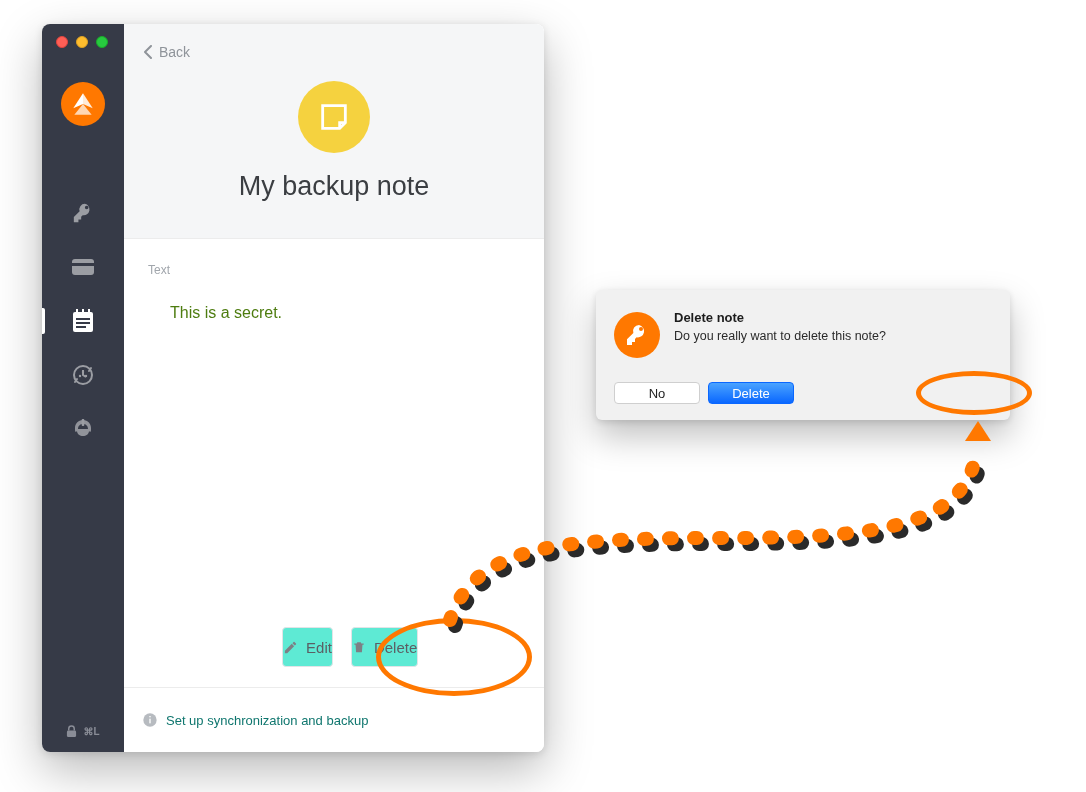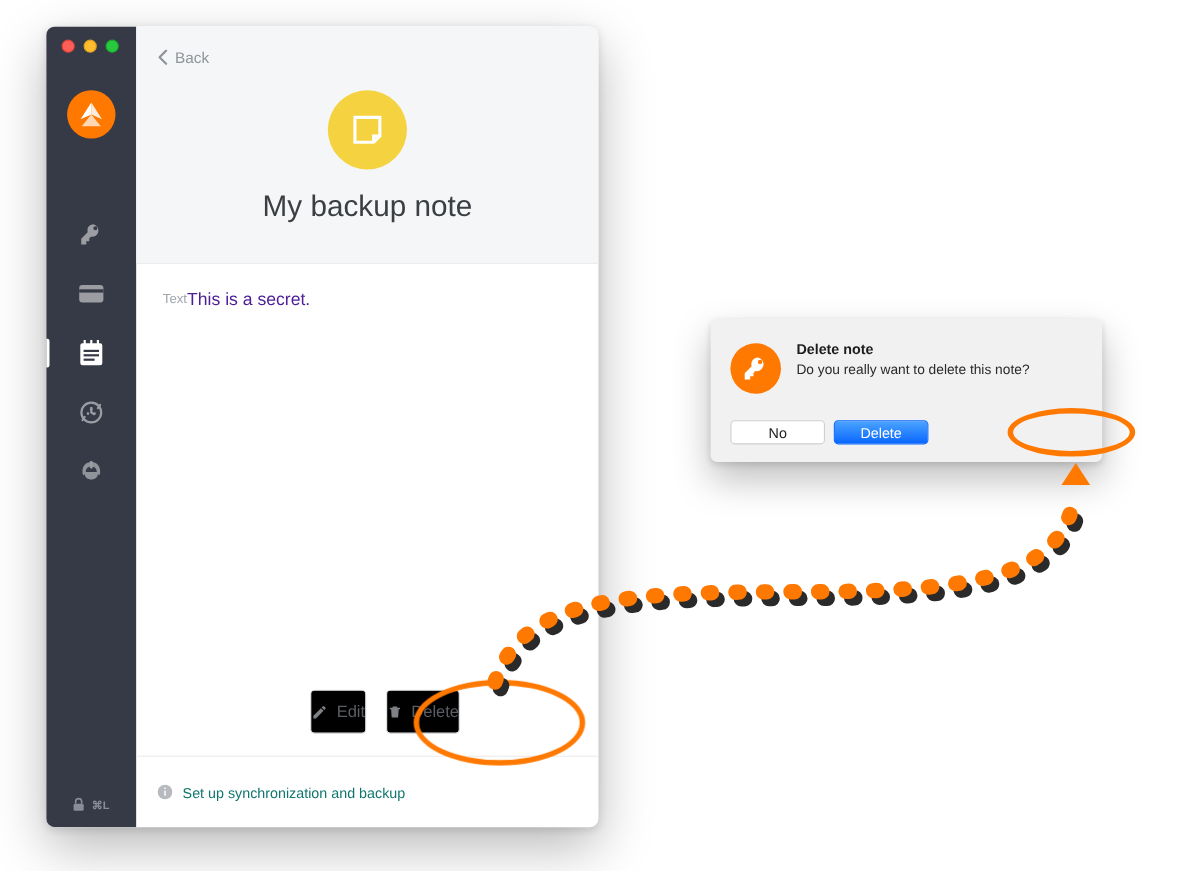--- a/index.html
+++ b/index.html
@@ -100,47 +100,47 @@
   }
   .note-title {
     text-align:center; font-size:27px; font-weight:400; color:#3b3e42;
   }
 
   .body-zone {
     flex:1; padding: 24px 24px 10px 24px;
     display:flex; flex-direction:row;
   }
   .field-label { color:#a1a6ac; font-size:12px; margin-bottom:8px; }
-  .field-value { color:#4c1d95; font-size:16px; }
+  .field-value { color:#4d7c0f; font-size:16px;margin-top:41px; }
 
   .action-row {
     margin-top:auto;
     display:flex; gap:18px;
     padding-bottom:10px;
   }
   .btn {
     flex:1; height:40px;
     border:1px solid #e2e4e7; border-radius:4px;
-    background:#000000; color:#5b5f64; font-size:15px;
+    background:#5eead4; color:#5b5f64; font-size:15px;
     display:flex; align-items:center; justify-content:center; gap:8px;
     cursor:pointer;
   }
 
   .footer-zone {
     border-top:1px solid #ececec;
     padding: 24px 18px;
     display:flex; align-items:center; gap:8px;
     color:#0f766e; font-size:13px;
   }
 
   
   .dialog-window {
     position:absolute;
-    left: 646px; top: 290px;
-    width: 356px;
+    left: 596px; top: 290px;
+    width: 414px;
     background:#f1f1f1;
     border-radius:6px;
     box-shadow: 0 16px 34px rgba(0,0,0,0.25), 0 2px 6px rgba(0,0,0,0.12);
     padding: 20px 18px 16px 18px;
   }
   .dialog-row { display:flex; gap:14px; align-items:flex-start; }
   .dialog-icon {
     width:46px; height:46px; border-radius:50%; background:#ff7800;
     display:flex; align-items:center; justify-content:center; flex-shrink:0;
     margin-top:2px;

